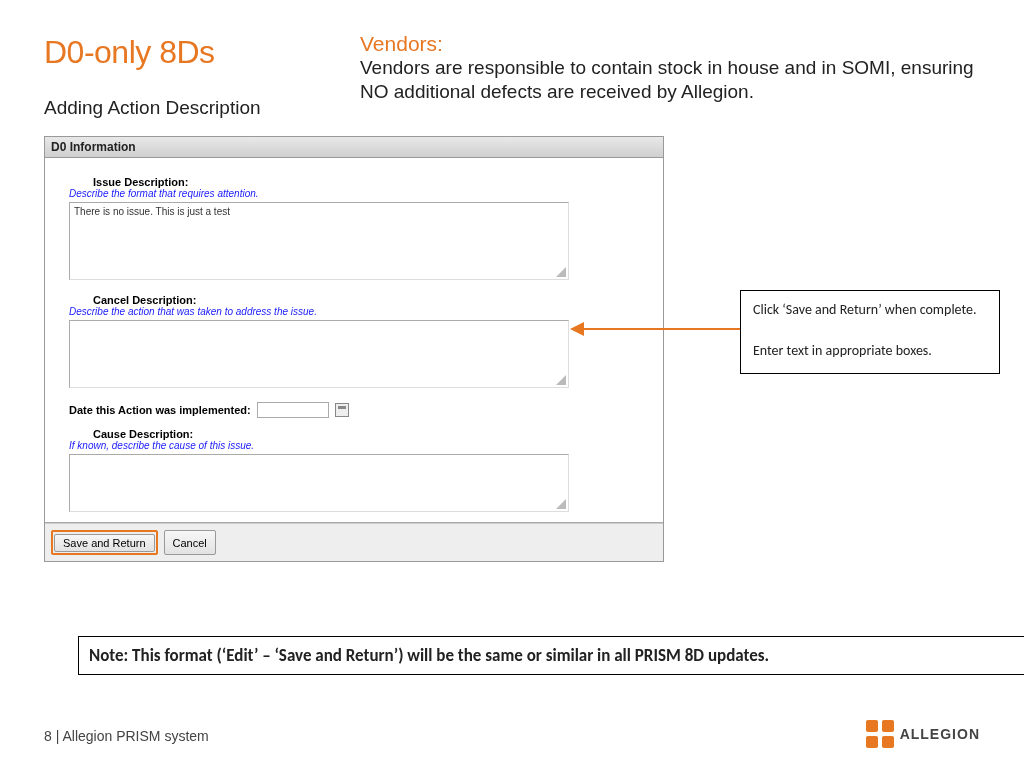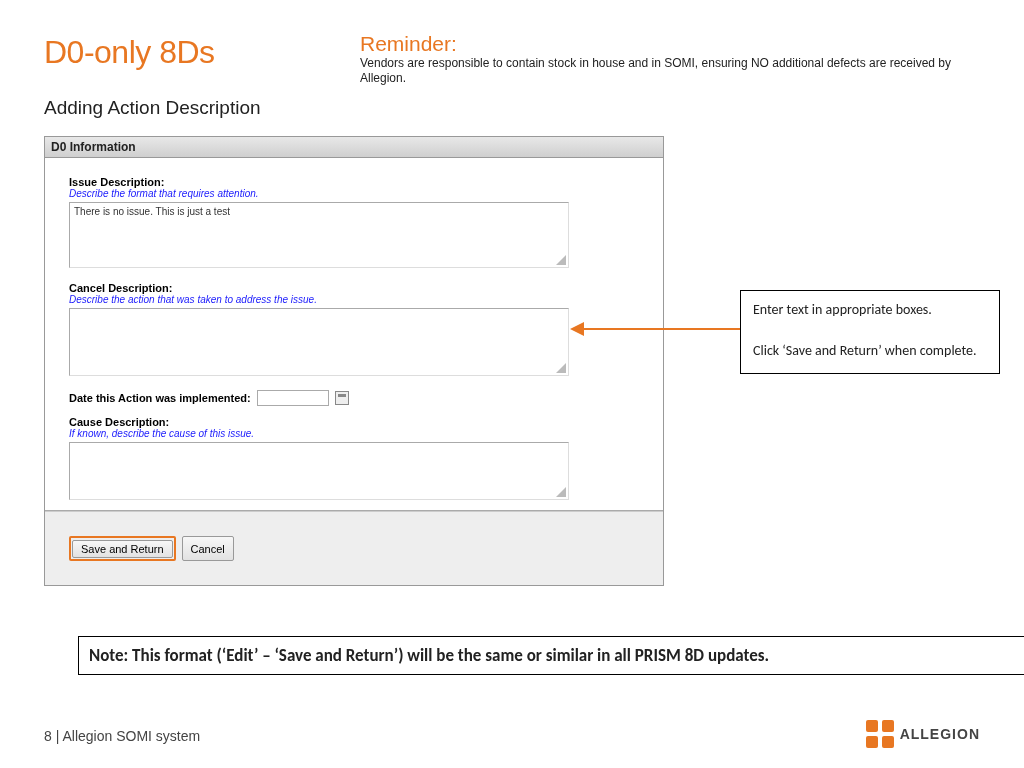--- a/index.html
+++ b/index.html
@@ -2,37 +2,37 @@
 <html><head>
 <meta charset="utf-8">
 <style>
   * { box-sizing: border-box; margin: 0; padding: 0; }
   body { width: 1024px; height: 768px; font-family: Arial, Helvetica, sans-serif; background: #fff; position: relative; }
   .slide { position: relative; width: 100%; height: 100%; padding: 34px 44px 0 44px; }
   .page-title { color: #e87722; font-size: 32px; font-weight: 400; letter-spacing: -0.5px; margin-bottom: 26px; }
   .subtitle { color: #222; font-size: 19px; font-weight: 400; margin-bottom: 12px; }
   .reminder-block { position: absolute; left: 360px; top: 32px; width: 620px; }
   .reminder-label { color: #e87722; font-size: 21px; font-weight: 400; }
-  .reminder-text { color: #222; font-size: 12px; line-height: 1.25; }
+  .reminder-text { color: #222; font-size: 19px; line-height: 1.25; }
   .app-window { position: absolute; left: 44px; top: 136px; width: 620px; border: 1px solid #999; background: #fff; }
   .app-titlebar { background: linear-gradient(#e8e8e8,#cfcfcf); border-bottom: 1px solid #999; padding: 3px 6px; font-size: 12px; font-weight: bold; color: #222; }
   .form-body { padding: 14px 24px 10px 24px; background: #fff; border-bottom: 1px solid #aaa; }
-  .field-label { font-size: 11px; font-weight: bold; color: #000; margin-top: 4px; }
+  .field-label { font-size: 11px; font-weight: bold; color: #000; margin-top: 4px; margin-left: 24px; }
   .field-hint { font-size: 10px; font-style: italic; color: #1a1afc; margin-bottom: 3px; }
   .textarea-box { width: 500px; background: #fff; border: 1px solid #aaa; border-right-color:#ddd; border-bottom-color:#ddd; font-size: 10px; padding: 3px 4px; color: #333; position: relative; }
-  .ta-issue { height: 66px; margin-bottom: 14px; }
+  .ta-issue { height: 78px; margin-bottom: 14px; }
   .ta-action { height: 68px; margin-bottom: 14px; }
   .ta-cause { height: 58px; }
   .resize-grip { position: absolute; right: 2px; bottom: 2px; width: 10px; height: 10px; }
   .resize-grip::before { content:""; position:absolute; right:0; bottom:0; width:0; height:0; border-right:10px solid #bbb; border-top:10px solid transparent; }
   .date-row { display: flex; align-items: center; gap: 6px; margin: 6px 0 10px 0; }
   .date-input { width: 72px; height: 16px; border: 1px solid #aaa; background: #fff; }
   .cal-icon { width: 14px; height: 14px; border: 1px solid #888; background:#eee; position: relative; }
   .cal-icon::before { content:""; position:absolute; top:2px; left:2px; right:2px; height:3px; background:#888; }
-  .button-bar { background: #eee; border-top: 1px solid #ccc; padding: 24px; display: flex; gap: 6px; }
+  .button-bar { background: #eee; border-top: 1px solid #ccc; padding: 6px; display: flex; gap: 6px; }
   .btn { font-size: 11px; padding: 2px 8px; background: linear-gradient(#f7f7f7,#e2e2e2); border: 1px solid #999; border-radius: 2px; cursor: pointer; }
   .save-btn-wrap { border: 2px solid #e87722; padding: 1px; border-radius: 2px; }
   .callout-box { position: absolute; left: 740px; top: 290px; width: 260px; border: 1px solid #000; padding: 10px 12px 14px 12px; font-family: Calibri, Arial, sans-serif; font-size: 14px; color: #222; }
   .callout-box p + p { margin-top: 24px; }
   .arrow { position: absolute; left: 580px; top: 328px; width: 160px; height: 2px; background: #e87722; }
   .arrow::before { content:""; position:absolute; left:-10px; top:-6px; width:0; height:0; border-right:14px solid #e87722; border-top:7px solid transparent; border-bottom:7px solid transparent; }
   .note-box { position: absolute; left: 78px; top: 636px; width: 964px; border: 1px solid #000; padding: 8px 10px; font-family: Calibri, Arial, sans-serif; font-size: 17px; font-weight: bold; color: #222; }
   .footer { position: absolute; left: 44px; bottom: 24px; font-size: 14px; color: #444; }
   .logo { position: absolute; right: 44px; bottom: 20px; display:flex; align-items:center; gap:6px;text-align:right; }
   .logo-mark { width:28px; height:28px; position:relative; }
@@ -44,21 +44,21 @@
   .logo-text { font-size:14px; font-weight:bold; letter-spacing:1px; color:#444; }
 </style>
 </head>
 <body>
 
 <div class="slide">
   <div class="page-title">D0-only 8Ds</div>
   <div class="subtitle">Adding Action Description</div>
 
   <div class="reminder-block">
-    <span class="reminder-label">Reminder:</span>
+    <span class="reminder-label">Vendors:</span>
     <div class="reminder-text">Vendors are responsible to contain stock in house and in SOMI, ensuring NO additional defects are received by Allegion.</div>
   </div>
 
   <div class="app-window">
     <div class="app-titlebar">D0 Information</div>
     <div class="form-body">
       <div class="field-label">Issue Description:</div>
       <div class="field-hint">Describe the format that requires attention.</div>
       <div class="textarea-box ta-issue">
         <span>There is no issue.  This is just a test</span>
@@ -89,28 +89,28 @@
       <span class="save-btn-wrap">
         <button class="btn">Save and Return</button>
       </span>
       <button class="btn">Cancel</button>
     </div>
   </div>
 
   <div class="arrow"></div>
 
   <div class="callout-box">
+    <p>Click ‘Save and Return’ when complete.</p>
     <p>Enter text in appropriate boxes.</p>
-    <p>Click ‘Save and Return’ when complete.</p>
   </div>
 
   <div class="note-box">Note: This format  (‘Edit’ – ‘Save and Return’)  will be the same or similar in all PRISM 8D updates.</div>
 
   <div class="footer">
-    <span>8</span><span> | </span><span>Allegion SOMI system</span>
+    <span>8</span><span> | </span><span>Allegion PRISM system</span>
   </div>
 
   <div class="logo">
     <div class="logo-mark">
         <span></span>
         <span></span>
         <span></span>
         <span></span>
       </div>
     <div class="logo-text">ALLEGION</div>

